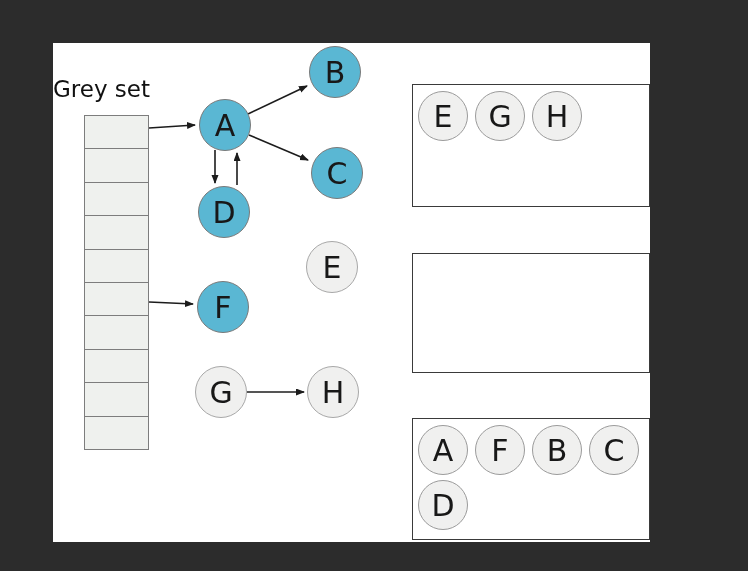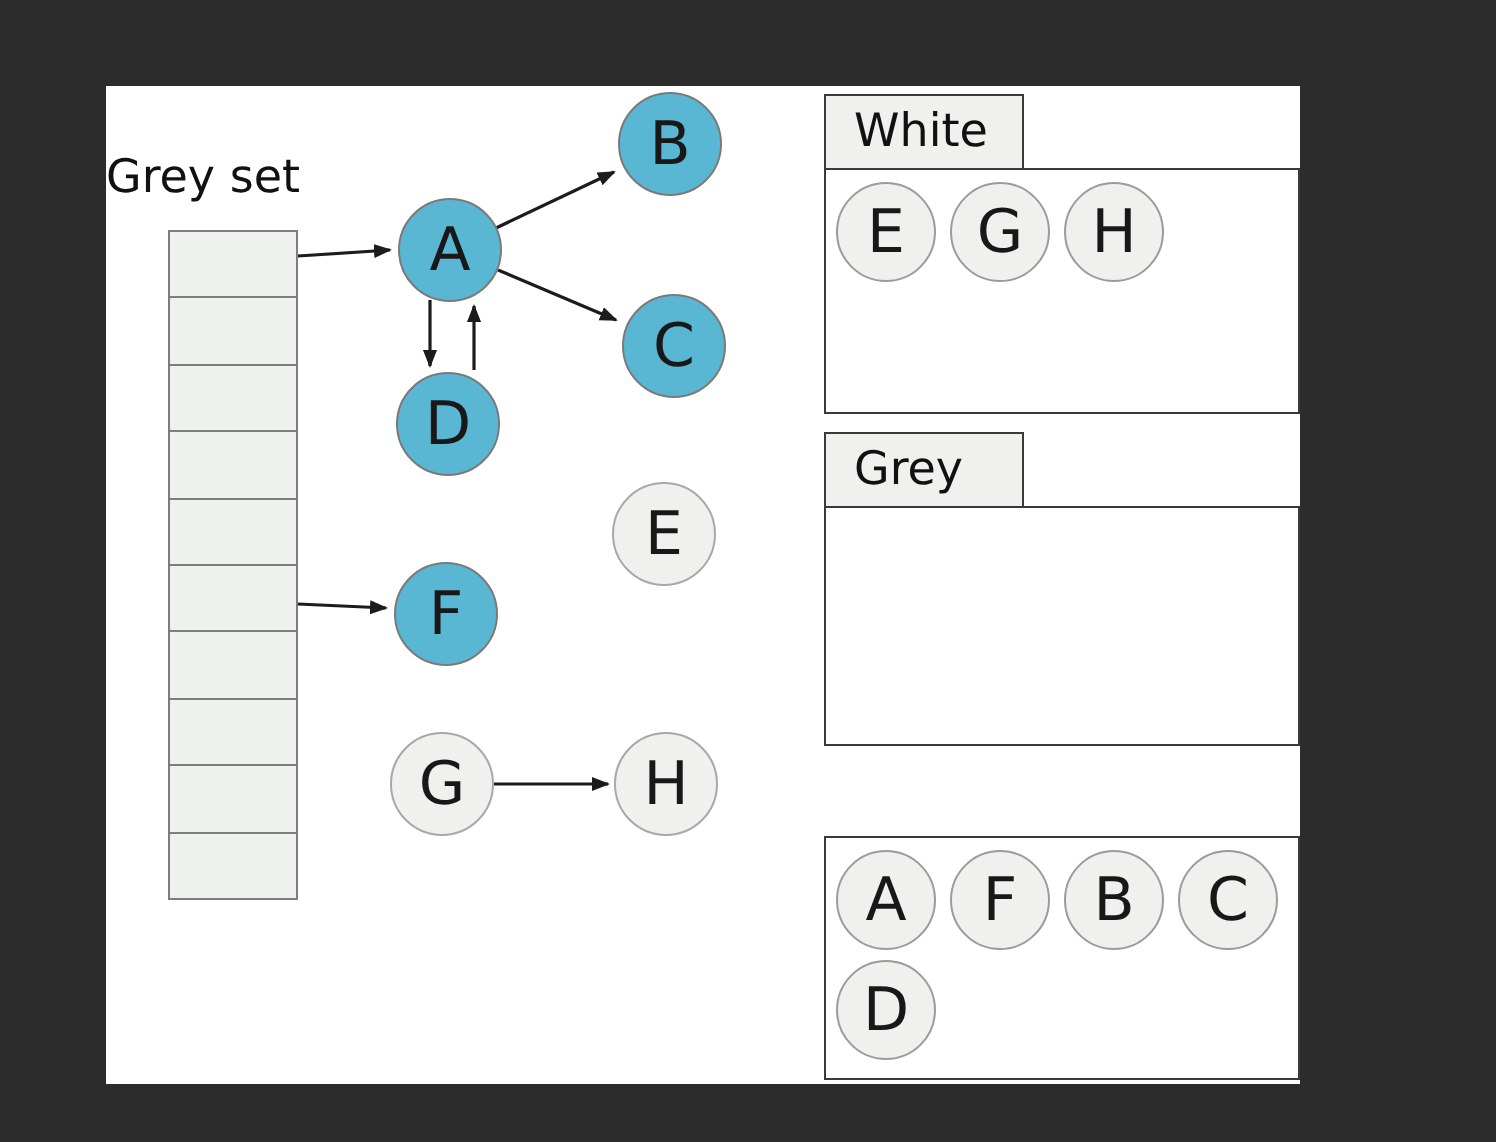--- a/index.html
+++ b/index.html
@@ -181,32 +181,26 @@
   <div class="node reachable" style="left:144px; top:238px;">
       <span>F</span>
     </div>
   <div class="node unreachable" style="left:142px; top:323px;">
       <span>G</span>
     </div>
   <div class="node unreachable" style="left:254px; top:323px;">
       <span>H</span>
     </div>
 
-  <div class="set-tab tab-white">
-    <span>White</span>
-  </div>
   <div class="set-box box-white">
     <div class="chip">E</div>
     <div class="chip">G</div>
     <div class="chip">H</div>
   </div>
 
-  <div class="set-tab tab-grey">
-    <span>Grey</span>
-  </div>
   <div class="set-box box-grey"></div>
 
   <div class="set-box box-black">
     <div class="chip">A</div>
     <div class="chip">F</div>
     <div class="chip">B</div>
     <div class="chip">C</div>
     <div class="chip">D</div>
   </div>
 

